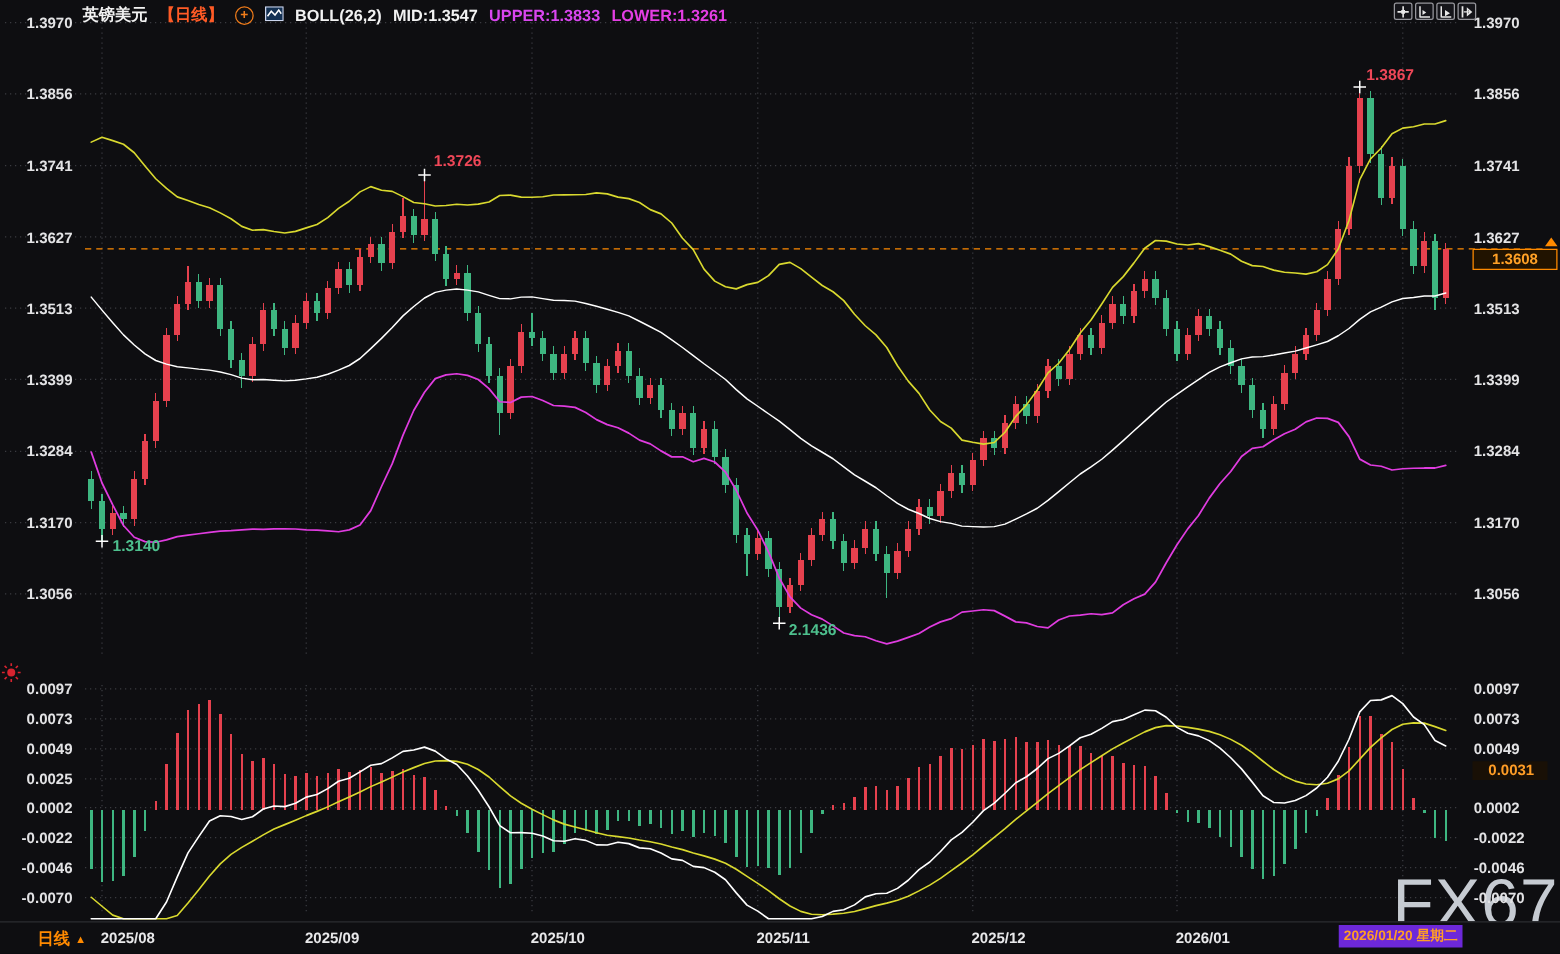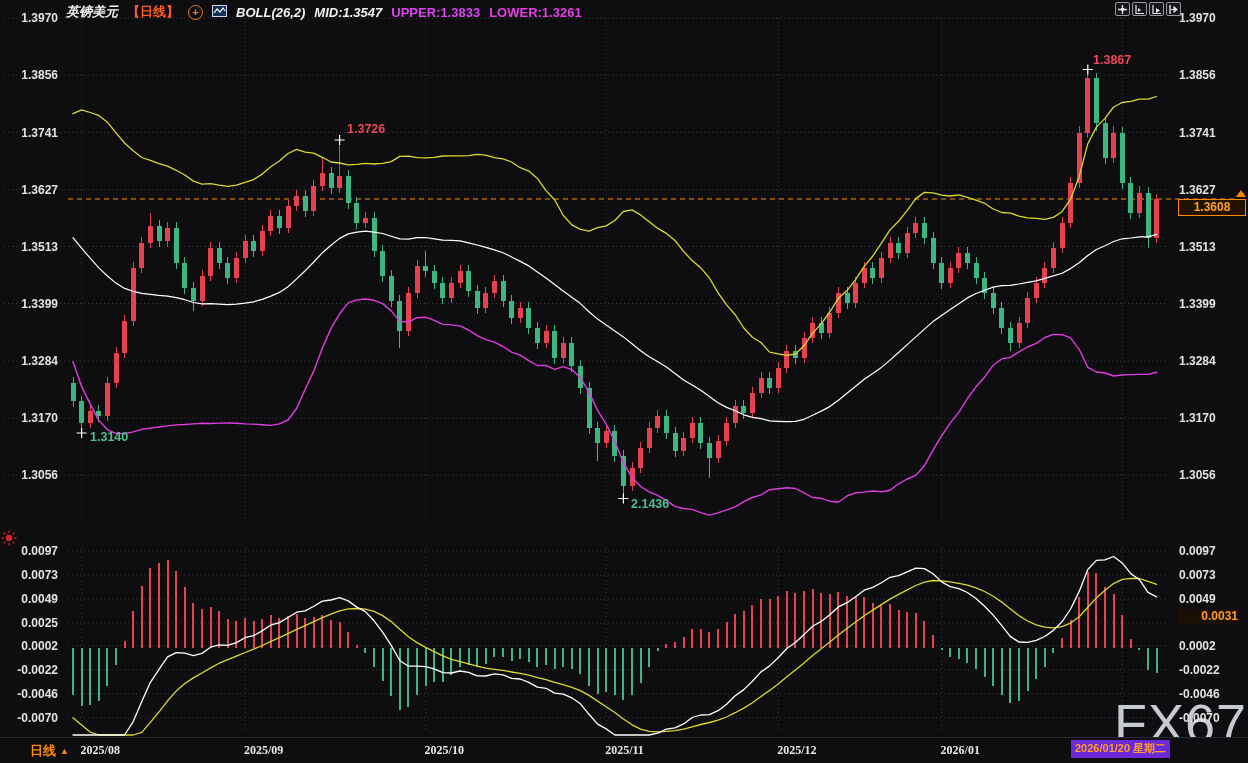--- a/index.html
+++ b/index.html
@@ -4,48 +4,48 @@
 <style>
   html,body{margin:0;padding:0;background:#0a0a0d;}
   .stage{position:relative;width:1248px;height:763px;background:#0e0e11;overflow:hidden;
          font-family:"Liberation Sans","DejaVu Sans",sans-serif;color:#e6e6e6;}
   #chart{position:absolute;left:0;top:0;}
   
   .hdr{position:absolute;left:66px;top:3px;display:flex;gap:9px;align-items:center;
        font-size:13px;font-weight:700;white-space:nowrap;z-index:5;}
   .hdr2{position:absolute;left:66px;top:530px;display:flex;gap:9px;align-items:center;
         font-size:13px;font-weight:700;white-space:nowrap;z-index:5;}
-  .c-white{color:#f2f2f2;font-style:italic;} .c-orangered{color:#ff5b26;} .c-yellow{color:#d946ef;}
+  .c-white{color:#f2f2f2;} .c-orangered{color:#ff5b26;} .c-yellow{color:#d946ef;}
   .c-magenta{color:#e43ee4;}
   .plus-badge{display:inline-flex;align-items:center;justify-content:center;width:13px;height:13px;
        border:1.5px solid #f07c1a;border-radius:50%;color:#f07c1a;font-size:11px;font-weight:700;line-height:1;}
   .mini-chart{display:inline-block;}
   
   .tick{position:absolute;font-size:12px;font-weight:700;color:#e3e3e5;transform:translateY(-50%);
         white-space:nowrap;z-index:4;}
   .tick.lft{left:0;width:58px;text-align:right;}
   .tick.rgt{left:1179px;text-align:left;}
-  .xtick{position:absolute;top:743px;font-size:12px;font-weight:700;color:#e8e8ea;white-space:nowrap;z-index:4;font-family:Liberation Serif, serif;}
+  .xtick{position:absolute;top:743px;font-size:12px;font-weight:700;color:#e8e8ea;white-space:nowrap;z-index:4;}
   
   .toolbar{position:absolute;top:2px;left:1115px;display:flex;gap:2px;z-index:6;}
   .tbtn{width:15px;height:14px;border:1px solid #97979d;border-radius:2px;background:#15151a;
         display:flex;align-items:center;justify-content:center;padding:0;cursor:pointer;}
   
   .xaxisbar{position:absolute;left:0;top:737px;width:1248px;height:26px;background:#0e0e11;
             border-top:1px solid #2b2c31;z-index:3;}
   .period-lbl{position:absolute;left:30px;top:742px;font-size:13px;font-weight:700;color:#ff8a00;z-index:5;}
   .period-lbl .arr{font-size:9px;vertical-align:1px;margin-left:4px;}
   .datebox{position:absolute;left:1071px;top:740px;padding:1px 4px 2px 4px;background:#6d28d9;
            color:#ff9d26;font-size:11px;font-weight:700;white-space:nowrap;z-index:6;}
   
   .pricebox{position:absolute;left:1178px;top:199px;width:66px;height:15px;border:1px solid #ff8a00;
             background:#211300;color:#ffa126;font-size:12px;font-weight:700;text-align:center;
             line-height:15px;z-index:6;}
   .macdbox{position:absolute;left:1178px;top:609px;width:58px;height:15px;background:#191006;
-           color:#ff9d26;font-size:12px;font-weight:700;text-align:right;padding-left:2px;
+           color:#ff9d26;font-size:12px;font-weight:700;text-align:center;padding-left:2px;
            line-height:15px;z-index:6;}
   
   .ann{position:absolute;font-size:12.5px;font-weight:700;z-index:5;white-space:nowrap;}
   .ann.red{color:#ef4758;} .ann.grn{color:#4ec08e;}
   .ann-3726{left:347px;top:122px;} .ann-3867{left:1093px;top:53px;}
   .ann-3140{left:90px;top:430px;} .ann-3009{left:631px;top:497px;}
   
   .wm{position:absolute;left:1114px;top:692px;font-size:54px;font-weight:400;color:#ced3da;
       letter-spacing:1px;z-index:2;opacity:.96;}
   .alarm{position:absolute;left:1px;top:530px;z-index:5;}

